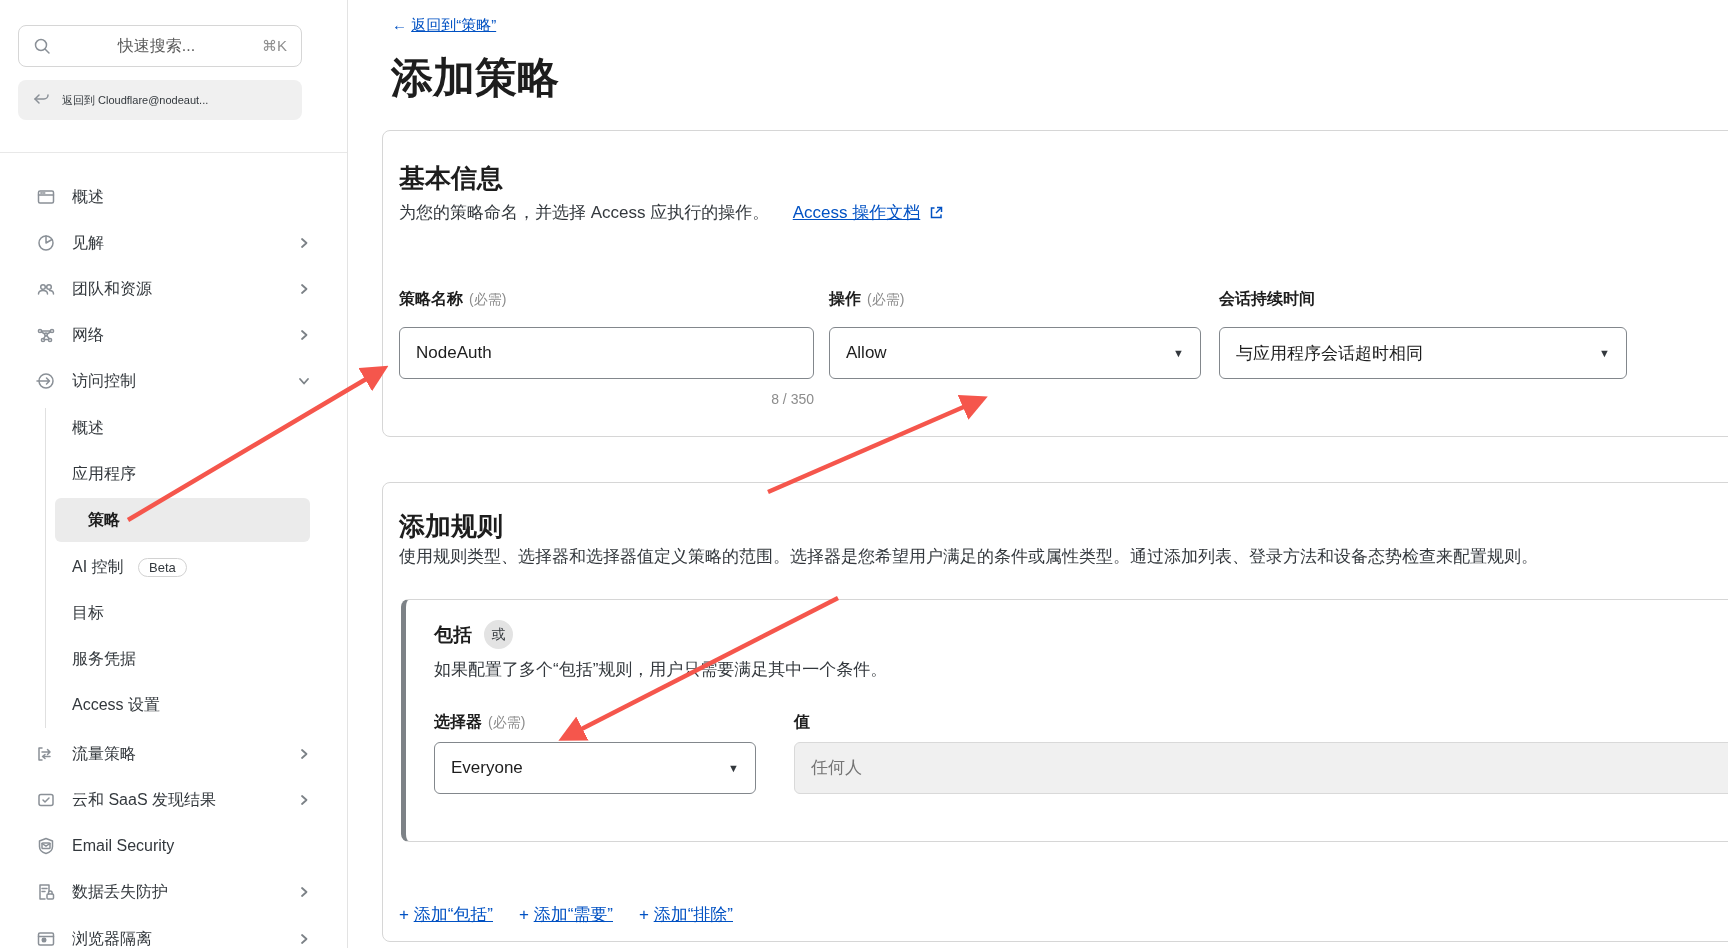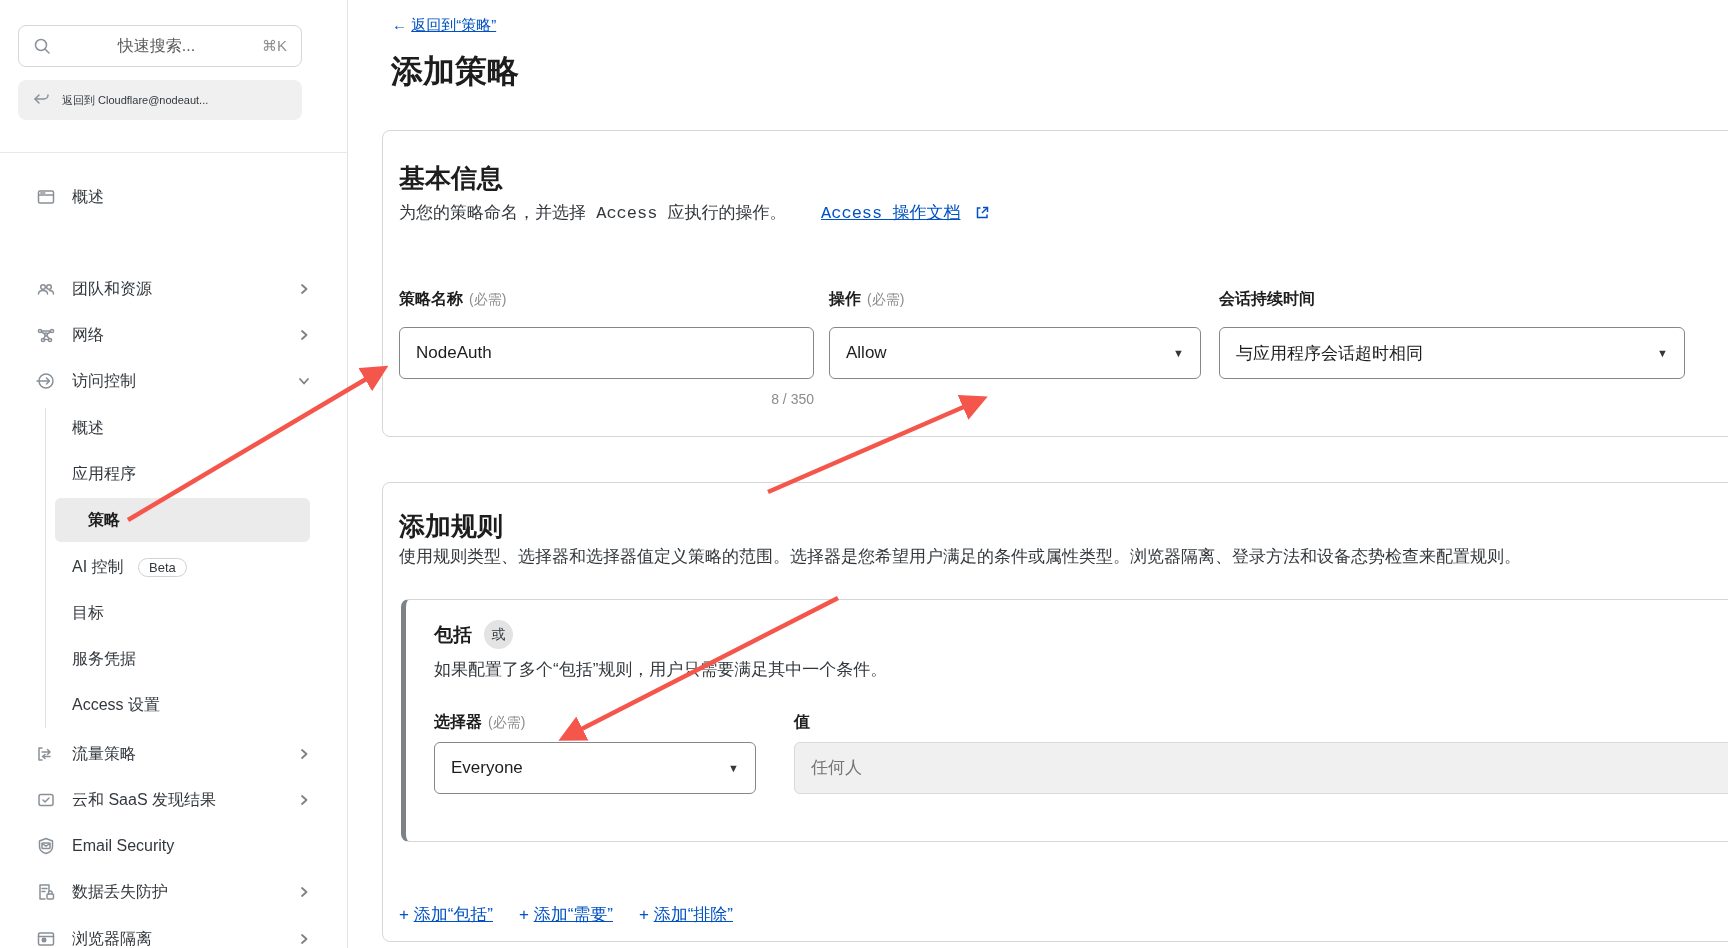--- a/index.html
+++ b/index.html
@@ -24,26 +24,26 @@
   .sub-hl{position:absolute;left:55px;width:255px;height:44px;background:#ebebeb;border-radius:6px;}
   .sub-hl-label{font-weight:bold;color:#1d1d1d;margin-left:16px;}
   .indent-line{position:absolute;left:45px;top:408px;width:1px;height:320px;background:#e0e0e0;}
   .beta-badge{position:absolute;left:138px;border:1px solid #d2d2d2;border-radius:11px;padding:1px 10px;font-size:13px;color:#33383d;background:#fff;}
   svg.icon{stroke:#8a9097;fill:none;stroke-width:1.5;stroke-linecap:round;stroke-linejoin:round;}
   svg.chevicon{stroke:#7c8287;fill:none;stroke-width:1.8;stroke-linecap:round;stroke-linejoin:round;}
   
   #main{position:absolute;left:348px;top:0;width:1380px;height:948px;}
   .back-link{position:absolute;left:44px;top:16px;font-size:15px;color:#0051c3;cursor:pointer;white-space:nowrap;}
   .back-link .lk{text-decoration:underline;}
-  .page-title{position:absolute;left:43px;top:50px;font-size:32px;font-weight:bold;color:#1d1d1d;}
+  .page-title{position:absolute;left:43px;top:50px;font-size:42px;font-weight:bold;color:#1d1d1d;}
   .card{position:absolute;left:34px;width:1400px;background:#fff;border:1px solid #d6d6d6;border-radius:8px;box-sizing:border-box;}
   #card1{top:130px;height:307px;}
   #card2{top:482px;height:460px;}
   .card-h{position:absolute;left:16px;font-size:26px;font-weight:bold;color:#1d1d1d;white-space:nowrap;}
-  .card-desc{position:absolute;left:16px;font-size:17px;color:#33383d;white-space:nowrap;font-family:Liberation Mono, monospace;}
+  .card-desc{position:absolute;left:16px;font-size:17px;color:#33383d;white-space:nowrap;}
   .doc-link{color:#0051c3;text-decoration:underline;cursor:pointer;}
   .fld-label{position:absolute;font-size:16px;font-weight:bold;color:#1d1d1d;white-space:nowrap;}
   .req{font-weight:normal;color:#8c8c8c;font-size:14px;margin-left:6px;}
   .tinput{position:absolute;height:52px;border:1px solid #82878c;border-radius:6px;box-sizing:border-box;
     font-size:17px;color:#1d1d1d;padding:4px 16px;font-family:inherit;background:#fff;outline:none;}
   .selbox{position:absolute;height:52px;border:1px solid #82878c;border-radius:6px;box-sizing:border-box;background:#fff;
     display:flex;align-items:center;justify-content:space-between;padding:15px 16px;font-size:17px;color:#1d1d1d;cursor:pointer;white-space:nowrap;}
   .caret{font-size:11px;color:#33383d;margin-left:12px;}
   .counter{position:absolute;font-size:14px;color:#8c8c8c;text-align:right;}
   .include-box{position:absolute;left:18px;top:116px;width:1360px;height:243px;border:1px solid #d6d6d6;
@@ -86,20 +86,34 @@
   <div class="nav-row" style="top:174px">
     <span class="nicon">
         <svg class="icon" width="20" height="20" viewBox="0 0 20 20">
           <rect x="2.5" y="4" width="15" height="12" rx="1.5"></rect>
           <path d="M2.5 8 H17.5"></path>
           <path d="M4.8 6 h1.4 M7.4 6 h1.4"></path>
         </svg>
       </span>
     <span class="nlabel">概述</span>
   </div>
+  <div class="nav-row" style="top:220px">
+    <span class="nicon">
+        <svg class="icon" width="20" height="20" viewBox="0 0 20 20">
+          <circle cx="10" cy="10" r="7"></circle>
+          <path d="M10 3 V10 L16 6.5"></path>
+        </svg>
+      </span>
+    <span class="nlabel">见解</span>
+    <span class="chev">
+        <svg class="chevicon" width="14" height="14" viewBox="0 0 14 14">
+          <path d="M5 3 l4.5 4 L5 11"></path>
+        </svg>
+      </span>
+  </div>
   <div class="nav-row" style="top:266px">
     <span class="nicon">
         <svg class="icon" width="20" height="20" viewBox="0 0 20 20">
           <circle cx="7" cy="8" r="2.3"></circle>
           <circle cx="13" cy="8" r="2.3"></circle>
           <path d="M2.5 15 c0-2.2 2-3.6 4.5-3.6 s4.5 1.4 4.5 3.6"></path>
           <path d="M13.5 11.5 c2.3 0 4 1.3 4 3.5"></path>
         </svg>
       </span>
     <span class="nlabel">团队和资源</span>
@@ -271,29 +285,29 @@
       <span>操作</span><span class="req">(必需)</span>
     </div>
     <div class="selbox" style="left:446px;top:196px;width:372px">
       <span>Allow</span>
       <span class="caret">▼</span>
     </div>
 
     <div class="fld-label" style="left:836px;top:158px">
       <span>会话持续时间</span>
     </div>
-    <div class="selbox" style="left:836px;top:196px;width:466px">
+    <div class="selbox" style="left:836px;top:196px;width:408px">
       <span>与应用程序会话超时相同</span>
       <span class="caret">▼</span>
     </div>
   </div>
 
   <div id="card2" class="card">
     <div class="card-h" style="top:26px">添加规则</div>
-    <div class="card-desc" style="top:62px">使用规则类型、选择器和选择器值定义策略的范围。选择器是您希望用户满足的条件或属性类型。浏览器隔离、登录方法和设备态势检查来配置规则。</div>
+    <div class="card-desc" style="top:62px">使用规则类型、选择器和选择器值定义策略的范围。选择器是您希望用户满足的条件或属性类型。通过添加列表、登录方法和设备态势检查来配置规则。</div>
 
     <div class="include-box">
       <div class="inc-h">
         <span>包括</span>
         <span class="or-pill">或</span>
       </div>
       <div class="inc-desc">如果配置了多个“包括”规则，用户只需要满足其中一个条件。</div>
 
       <div class="fld-label" style="left:28px;top:112px">
         <span>选择器</span><span class="req">(必需)</span>

